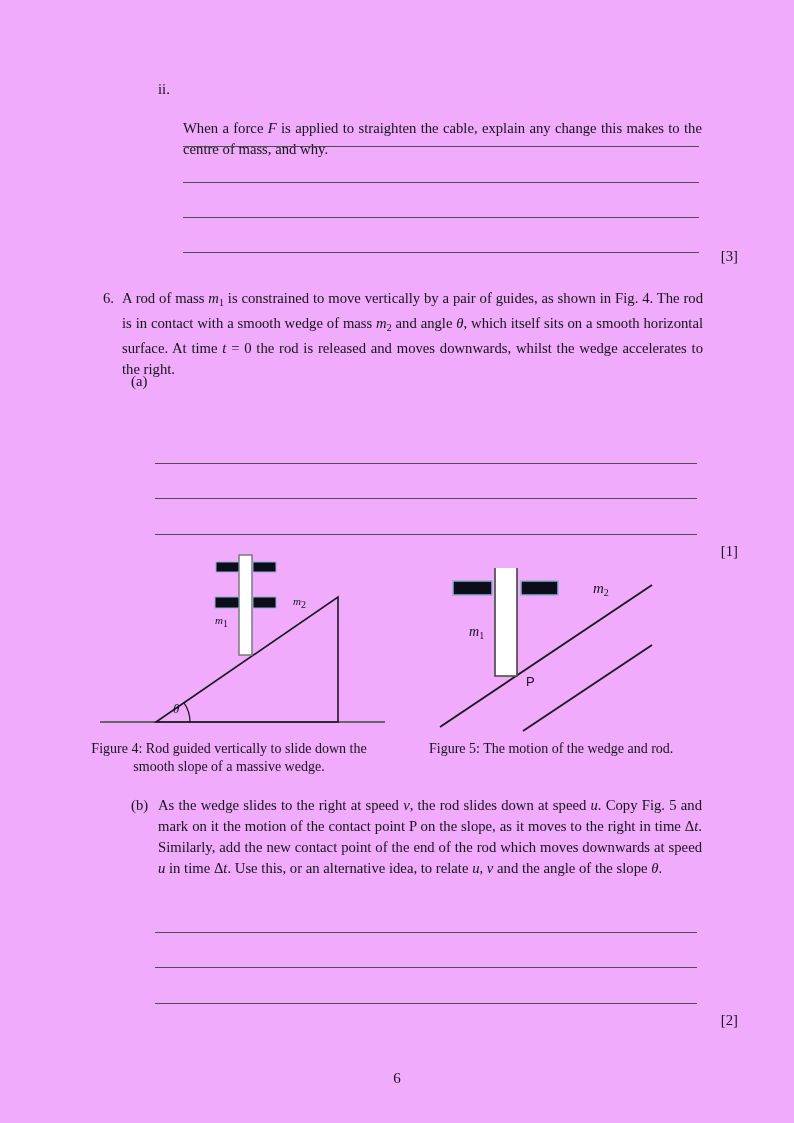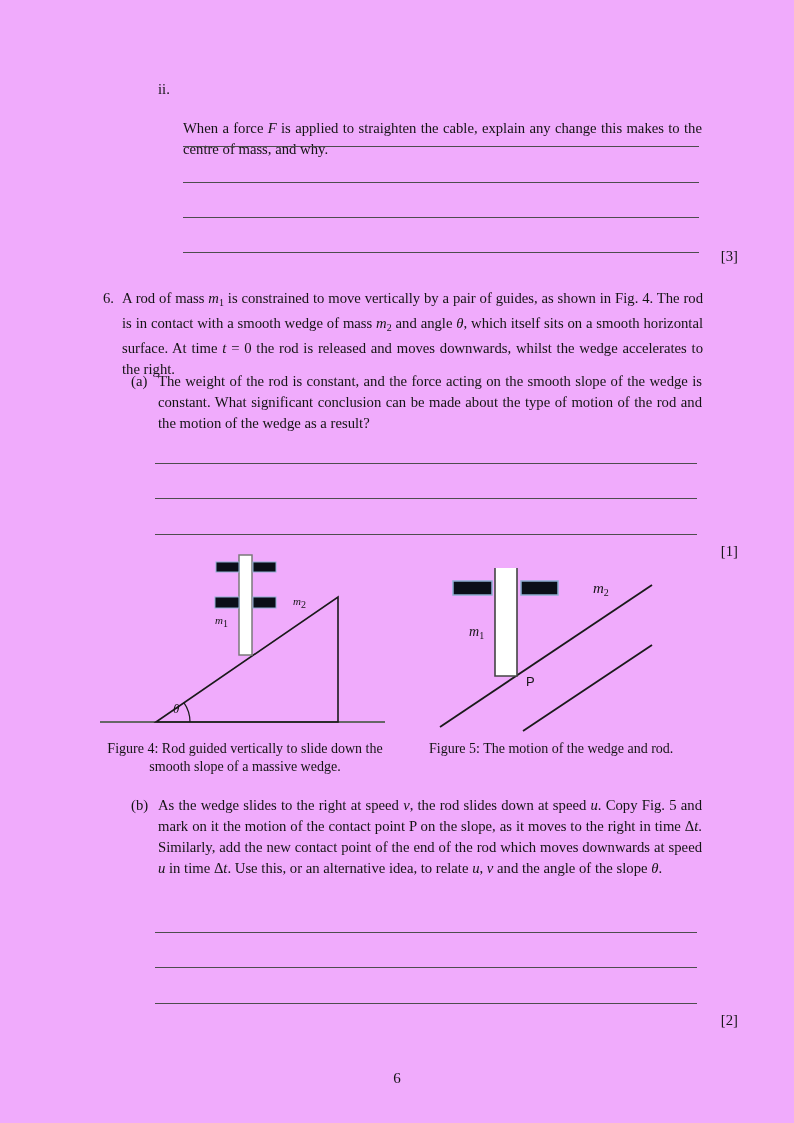--- a/index.html
+++ b/index.html
@@ -33,21 +33,20 @@
   <div class="aline" style="left:183px;top:182px;width:516px;"></div>
   <div class="aline" style="left:183px;top:217px;width:516px;"></div>
   <div class="aline" style="left:183px;top:252px;width:516px;"></div>
 
   <div class="marks" style="top:248px;">[3]</div>
 
   <span class="lbl" style="left:103px;top:288px;">6.</span>
   <div class="para" style="left:122px;top:288px;width:581px;">A rod of mass <span class="m">m</span><span class="sb">1</span> is constrained to move vertically by a pair of guides, as shown in <span class="b">Fig. 4</span>. The rod is in contact with a smooth wedge of mass <span class="m">m</span><span class="sb">2</span> and angle <span class="m">θ</span>, which itself sits on a smooth horizontal surface. At time <span class="m">t</span> = 0 the rod is released and moves downwards, whilst the wedge accelerates to the right.</div>
 
   <span class="lbl" style="left:131px;top:371px;">(a)</span>
-  <div class="para" style="left:158px;top:371px;width:544px;">The weight of the rod is constant, and the force acting on the smooth slope of the wedge is constant. What significant conclusion can be made about the type of motion of the rod and the motion of the wedge as a result?</div>
 
   <div class="aline" style="left:155px;top:463px;width:542px;"></div>
   <div class="aline" style="left:155px;top:498px;width:542px;"></div>
   <div class="aline" style="left:155px;top:534px;width:542px;"></div>
 
   <div class="marks" style="top:543px;">[1]</div>
 
   <svg style="left:100px;top:548px;" width="292" height="182" viewBox="0 0 292 182">
 
     <line x1="0" y1="174" x2="285" y2="174" stroke="#666666" stroke-width="2"></line>
@@ -76,21 +75,21 @@
     <path d="M 65 13 L 65 121 L 87 121 L 87 13" fill="#ffffff" stroke="#444444" stroke-width="1.6"></path>
 
     <rect x="23" y="26" width="39" height="14" stroke="#8fafd2" stroke-width="1.5" fill="#0b0e18"></rect>
     <rect x="91" y="26" width="37" height="14" stroke="#8fafd2" stroke-width="1.5" fill="#0b0e18"></rect>
   </svg>
 
   <span class="figlabel-lg" style="left:469px;top:624px;"><span class="m">m</span><span class="sb">1</span></span>
   <span class="figlabel-lg" style="left:593px;top:580px;font-size:15px;"><span class="m">m</span><span class="sb">2</span></span>
   <span class="figlabel-lg sans" style="left:526px;top:674px;font-size:13px;">P</span>
 
-  <div class="caption" style="left:96px;top:740px;width:298px;text-align:center;"><span class="b">Figure 4:</span> Rod guided vertically to slide down the smooth slope of a massive wedge.</div>
+  <div class="caption" style="left:80px;top:740px;width:298px;text-align:center;"><span class="b">Figure 4:</span> Rod guided vertically to slide down the smooth slope of a massive wedge.</div>
   <div class="caption" style="left:417px;top:740px;width:260px;margin-left:12px;"><span class="b">Figure 5:</span> The motion of the wedge and rod.</div>
 
   <span class="lbl" style="left:131px;top:795px;">(b)</span>
   <div class="para" style="left:158px;top:795px;width:544px;">As the wedge slides to the right at speed <span class="m">v</span>, the rod slides down at speed <span class="m">u</span>. Copy <span class="b">Fig. 5</span> and mark on it the motion of the contact point <span class="b">P</span> on the slope, as it moves to the right in time Δ<span class="m">t</span>. Similarly, add the new contact point of the end of the rod which moves downwards at speed <span class="m">u</span> in time Δ<span class="m">t</span>. Use this, or an alternative idea, to relate <span class="m">u</span>, <span class="m">v</span> and the angle of the slope <span class="m">θ</span>.</div>
 
   <div class="aline" style="left:155px;top:932px;width:542px;"></div>
   <div class="aline" style="left:155px;top:967px;width:542px;"></div>
   <div class="aline" style="left:155px;top:1003px;width:542px;"></div>
 
   <div class="marks" style="top:1012px;">[2]</div>

